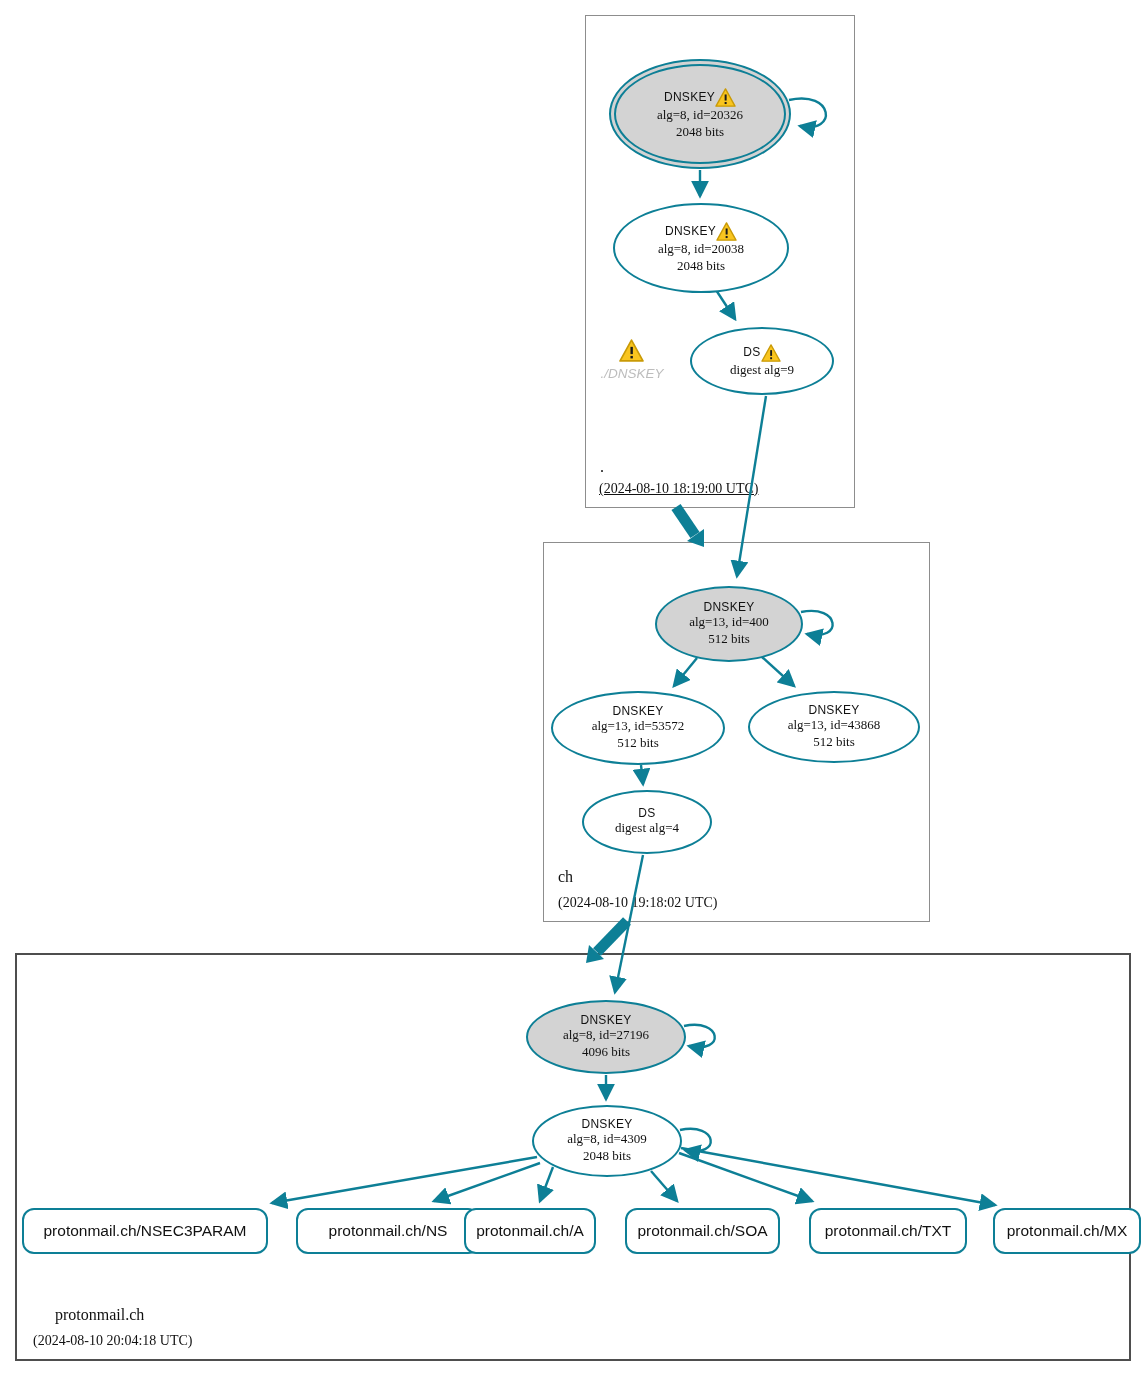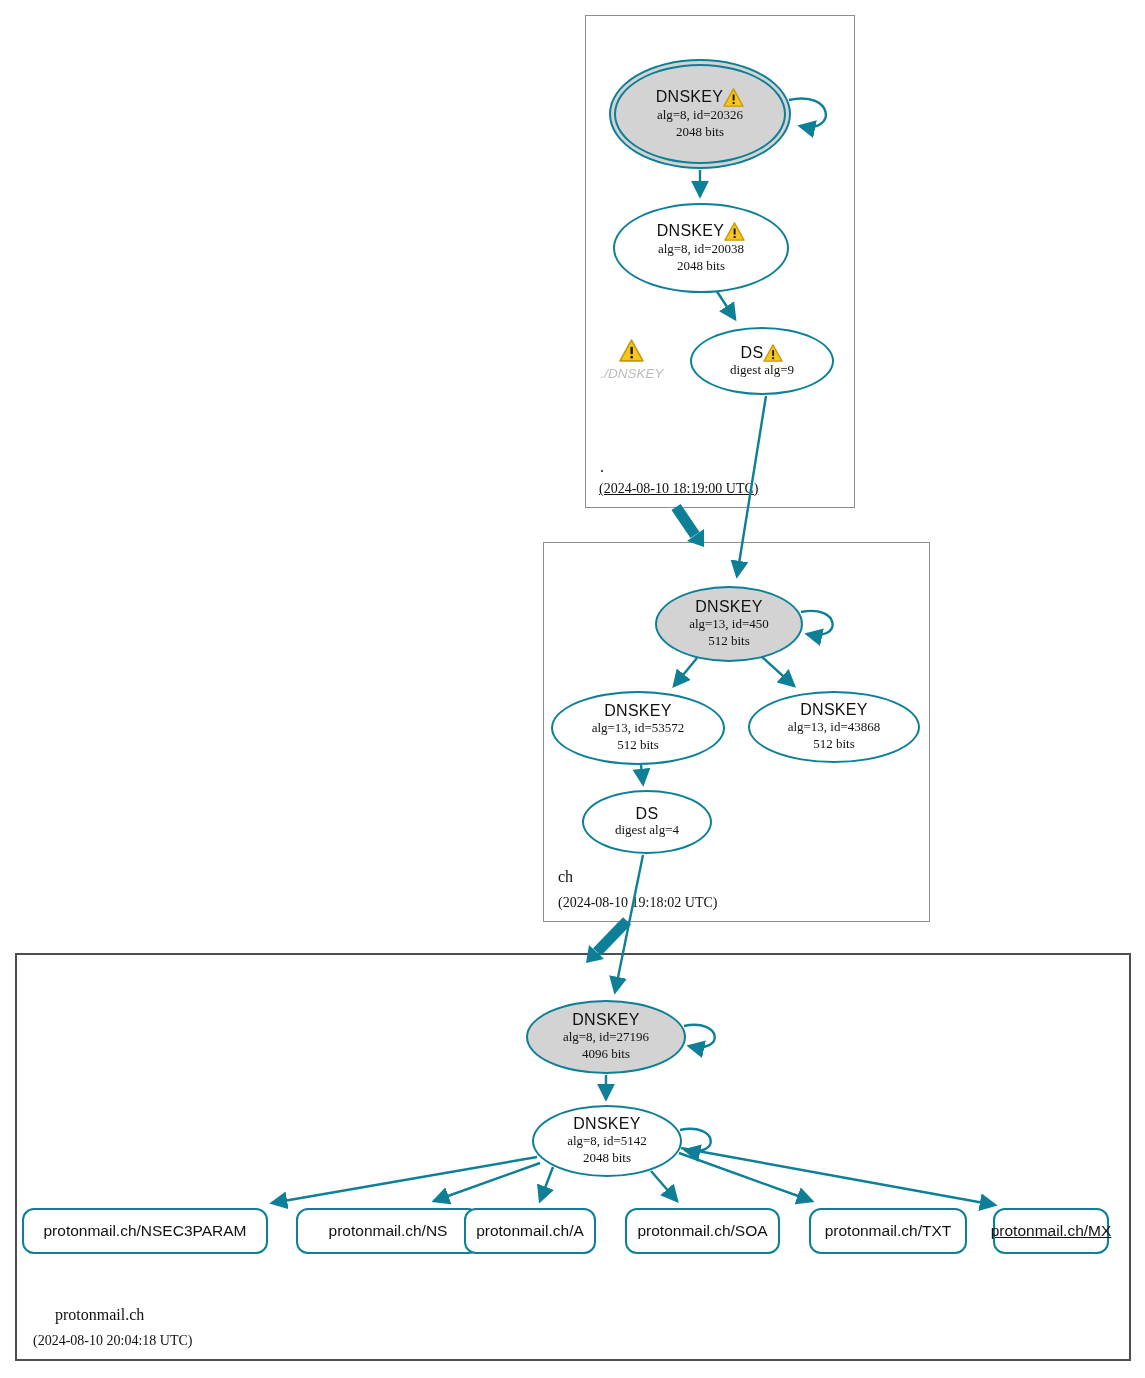--- a/index.html
+++ b/index.html
@@ -15,21 +15,21 @@
   .edge{stroke:#0d7f96;stroke-width:2.4;fill:none;}
   .edge-thick{stroke:#0d7f96;stroke-width:11;fill:none;}
   .arrowfill{fill:#0d7f96;}
   
   .node{position:absolute;box-sizing:border-box;border:2.2px solid #0d7f96;border-radius:50%;
         background:#ffffff;display:flex;flex-direction:column;align-items:center;justify-content:center;
         text-align:center;color:#111;}
   .node.gray{background:#d3d3d3;}
   .node.double::before{content:"";position:absolute;left:3px;right:3px;top:3px;bottom:3px;
         border:2px solid #0d7f96;border-radius:50%;}
-  .ntitle{font-size:16px;letter-spacing:.3px;display:flex;align-items:center;gap:0;line-height:1.1;}
+  .ntitle{font-size:12px;letter-spacing:.3px;display:flex;align-items:center;gap:0;line-height:1.1;}
   .ndetail{font-family:"Liberation Serif","DejaVu Serif",serif;font-size:13px;line-height:1.3;}
   
   .rrset{position:absolute;box-sizing:border-box;height:46px;border:2.2px solid #0d7f96;border-radius:12px;
          background:#fff;display:flex;align-items:center;justify-content:center;font-size:15.5px;color:#111;}
   
   .caption-icon{position:absolute;}
   .caption-text{position:absolute;font-style:italic;font-size:13.5px;color:#bdbdbd;text-align:center;}
   .wicon{display:inline-block;vertical-align:middle;}
 </style>
 </head>
@@ -124,21 +124,21 @@
       <path d="M12 1 L23 21 H1 Z" fill="#f9c51f" stroke="#c99a06" stroke-width="1.6" stroke-linejoin="round"></path>
       <rect x="11" y="7.5" width="2.3" height="7" fill="#1a1a1a"></rect>
       <rect x="11" y="16.2" width="2.3" height="2.4" fill="#1a1a1a"></rect>
     </svg>
   <div class="caption-text" style="left:586px;top:366px;width:92px;">./DNSKEY</div>
 
   <div class="node gray" style="left:655px;top:586px;width:148px;height:76px;">
     <div class="ntitle">
         <span>DNSKEY</span>
       </div>
-    <div class="ndetail">alg=13, id=450</div>
+    <div class="ndetail">alg=13, id=400</div>
     <div class="ndetail">512 bits</div>
   </div>
 
   <div class="node" style="left:551px;top:691px;width:174px;height:74px;">
     <div class="ntitle">
         <span>DNSKEY</span>
       </div>
     <div class="ndetail">alg=13, id=53572</div>
     <div class="ndetail">512 bits</div>
   </div>
@@ -163,24 +163,24 @@
         <span>DNSKEY</span>
       </div>
     <div class="ndetail">alg=8, id=27196</div>
     <div class="ndetail">4096 bits</div>
   </div>
 
   <div class="node" style="left:532px;top:1105px;width:150px;height:72px;">
     <div class="ntitle">
         <span>DNSKEY</span>
       </div>
-    <div class="ndetail">alg=8, id=5142</div>
+    <div class="ndetail">alg=8, id=4309</div>
     <div class="ndetail">2048 bits</div>
   </div>
 
   <div class="rrset" style="left:22px;top:1208px;width:246px;">protonmail.ch/NSEC3PARAM</div>
   <div class="rrset" style="left:296px;top:1208px;width:184px;">protonmail.ch/NS</div>
   <div class="rrset" style="left:464px;top:1208px;width:132px;">protonmail.ch/A</div>
   <div class="rrset" style="left:625px;top:1208px;width:155px;">protonmail.ch/SOA</div>
   <div class="rrset" style="left:809px;top:1208px;width:158px;">protonmail.ch/TXT</div>
-  <div class="rrset" style="left:993px;top:1208px;width:116px;text-decoration:underline;">protonmail.ch/MX</div>
+  <div class="rrset" style="left:993px;top:1208px;width:148px;">protonmail.ch/MX</div>
 
 </div>
 
 </body></html>

